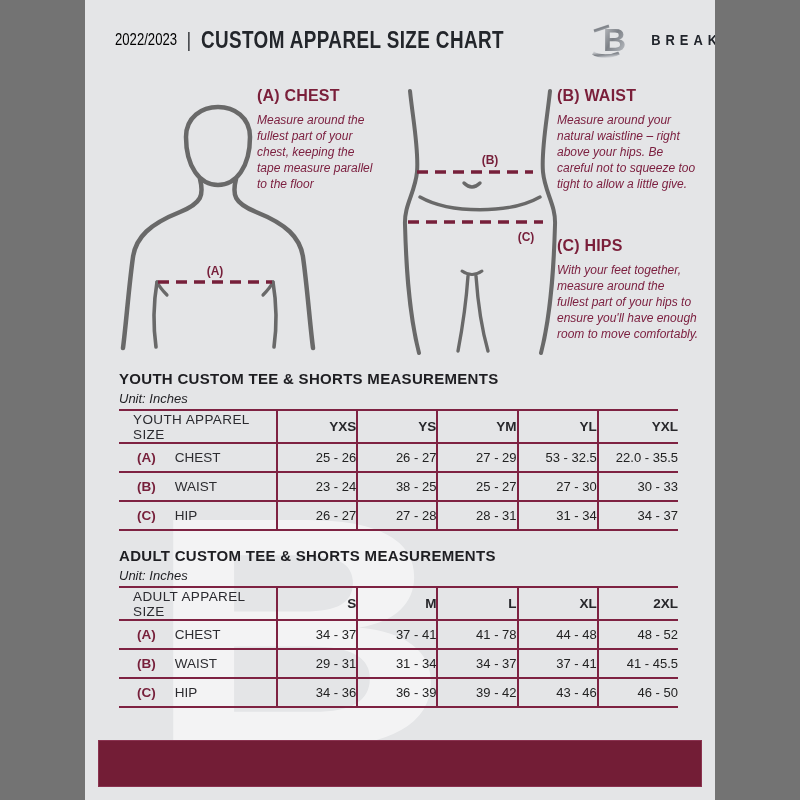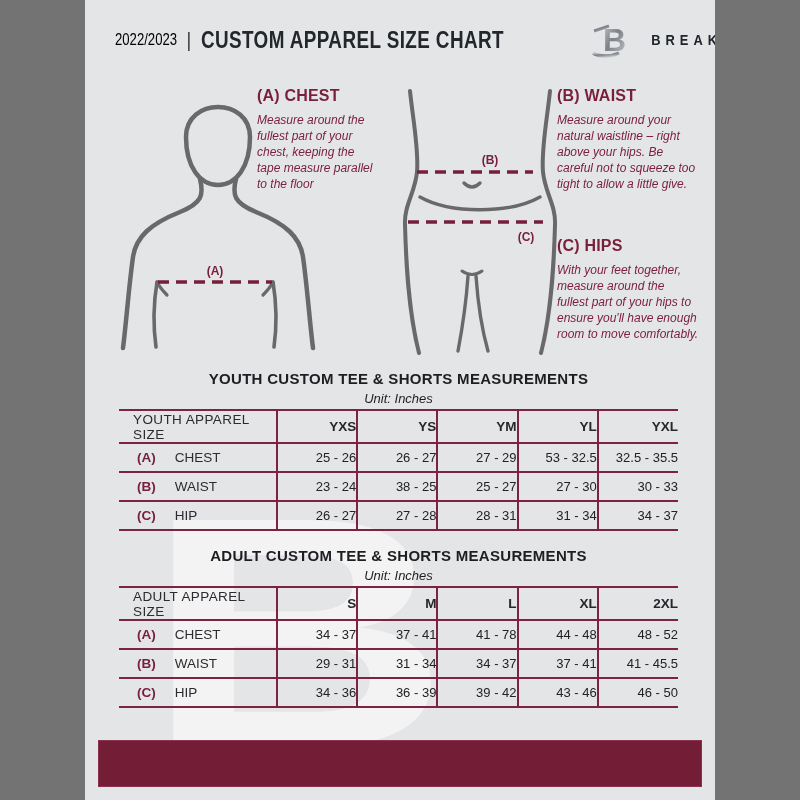--- a/index.html
+++ b/index.html
@@ -30,21 +30,21 @@
   .fig1{left:35px;top:0;}
   .fig2{left:315px;top:0;}
   .instr{position:absolute;color:var(--maroon);}
   .instrA{left:172px;top:2px;width:118px;}
   .instrB{left:472px;top:2px;width:142px;}
   .instrC{left:472px;top:136px;width:142px;margin-top:16px;}
   .instr h3{font-size:16px;font-weight:700;letter-spacing:0.2px;color:#7A1F3A;}
   .instr p{margin-top:7px;font-size:12px;font-style:italic;line-height:1.34;color:#7C2040;}
 
   
-  .tbl-title{position:absolute;left:34px;width:559px;text-align:center;z-index:2;}
+  .tbl-title{position:absolute;left:34px;width:559px;z-index:2;}
   .tbl-title .t{font-size:15px;font-weight:700;color:#1E1E22;letter-spacing:0.3px;}
   .tbl-title .u{font-size:13px;font-style:italic;color:#1E1E22;margin-top:4px;}
   .youth-title{top:370px;}
   .adult-title{top:547px;}
   .sz-table{position:absolute;left:34px;width:559px;border-collapse:collapse;table-layout:fixed;z-index:2;}
   .youth-table{top:409px;}
   .adult-table{top:586px;}
   .sz-table th,.sz-table td{border-top:2px solid #7E2242;border-bottom:2px solid #7E2242;text-align:right;vertical-align:middle;}
   .sz-table th:not(:first-child),.sz-table td:not(:first-child){border-left:2px solid #7E2242;}
   .sz-table thead tr{height:33px;}
@@ -166,21 +166,21 @@
           <th class="th-col">YXL</th>
         </tr>
       </thead>
       <tbody>
         <tr>
           <td class="td-label"><span class="rk">(A)</span><span class="rl">CHEST</span></td>
           <td class="td-val">25 - 26</td>
           <td class="td-val">26 - 27</td>
           <td class="td-val">27 - 29</td>
           <td class="td-val">53 - 32.5</td>
-          <td class="td-val">32.5 - 35.5</td>
+          <td class="td-val">22.0 - 35.5</td>
         </tr>
         <tr>
           <td class="td-label"><span class="rk">(B)</span><span class="rl">WAIST</span></td>
           <td class="td-val">23 - 24</td>
           <td class="td-val">38 - 25</td>
           <td class="td-val">25 - 27</td>
           <td class="td-val">27 - 30</td>
           <td class="td-val">30 - 33</td>
         </tr>
         <tr>

